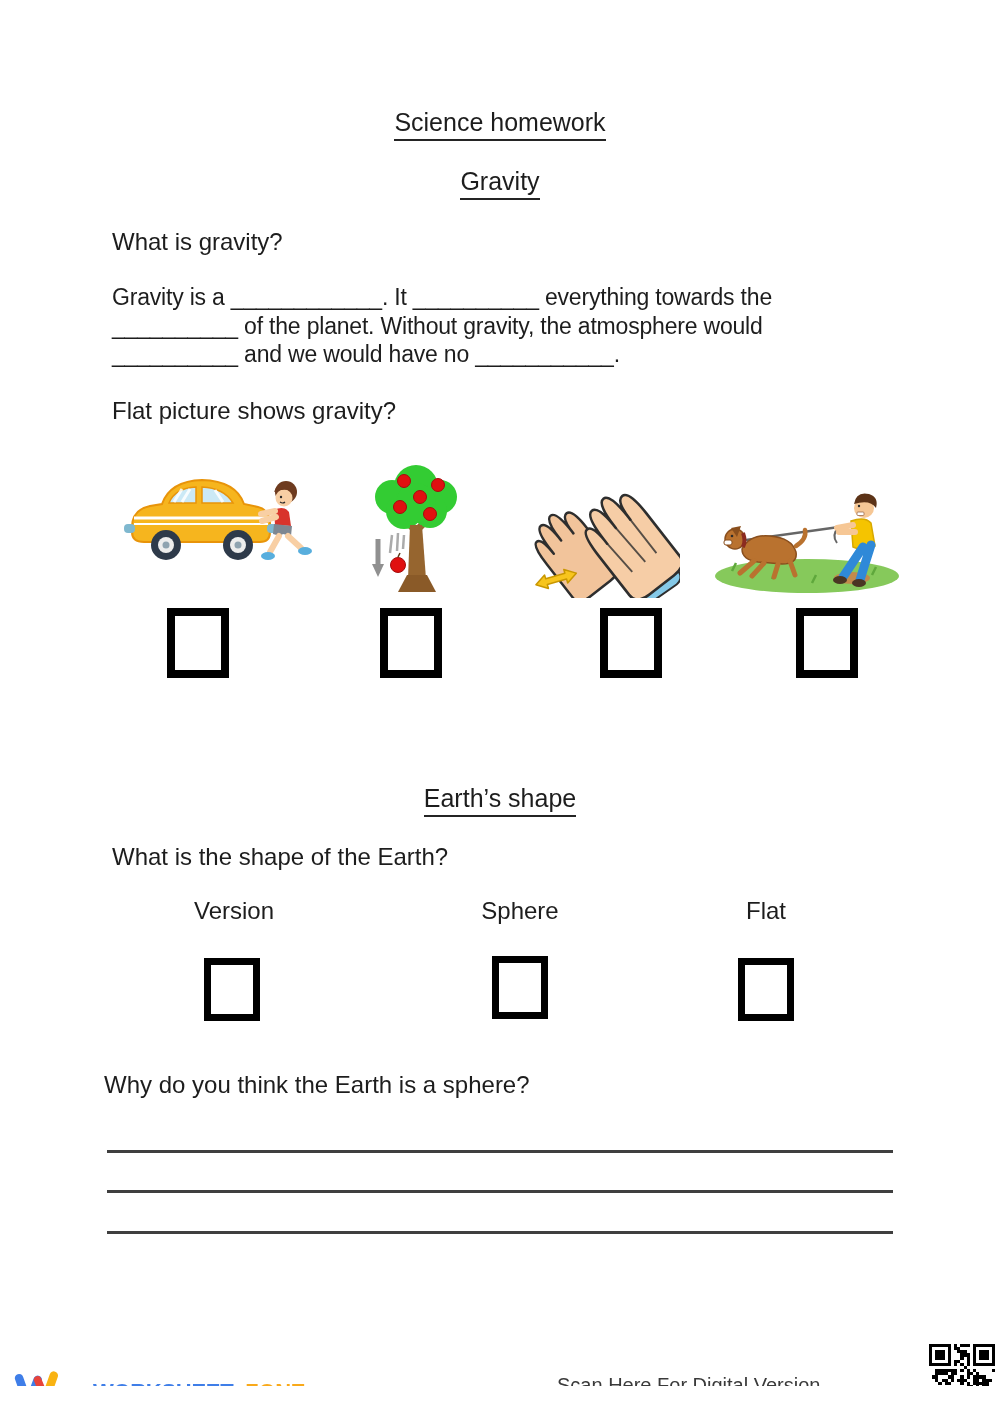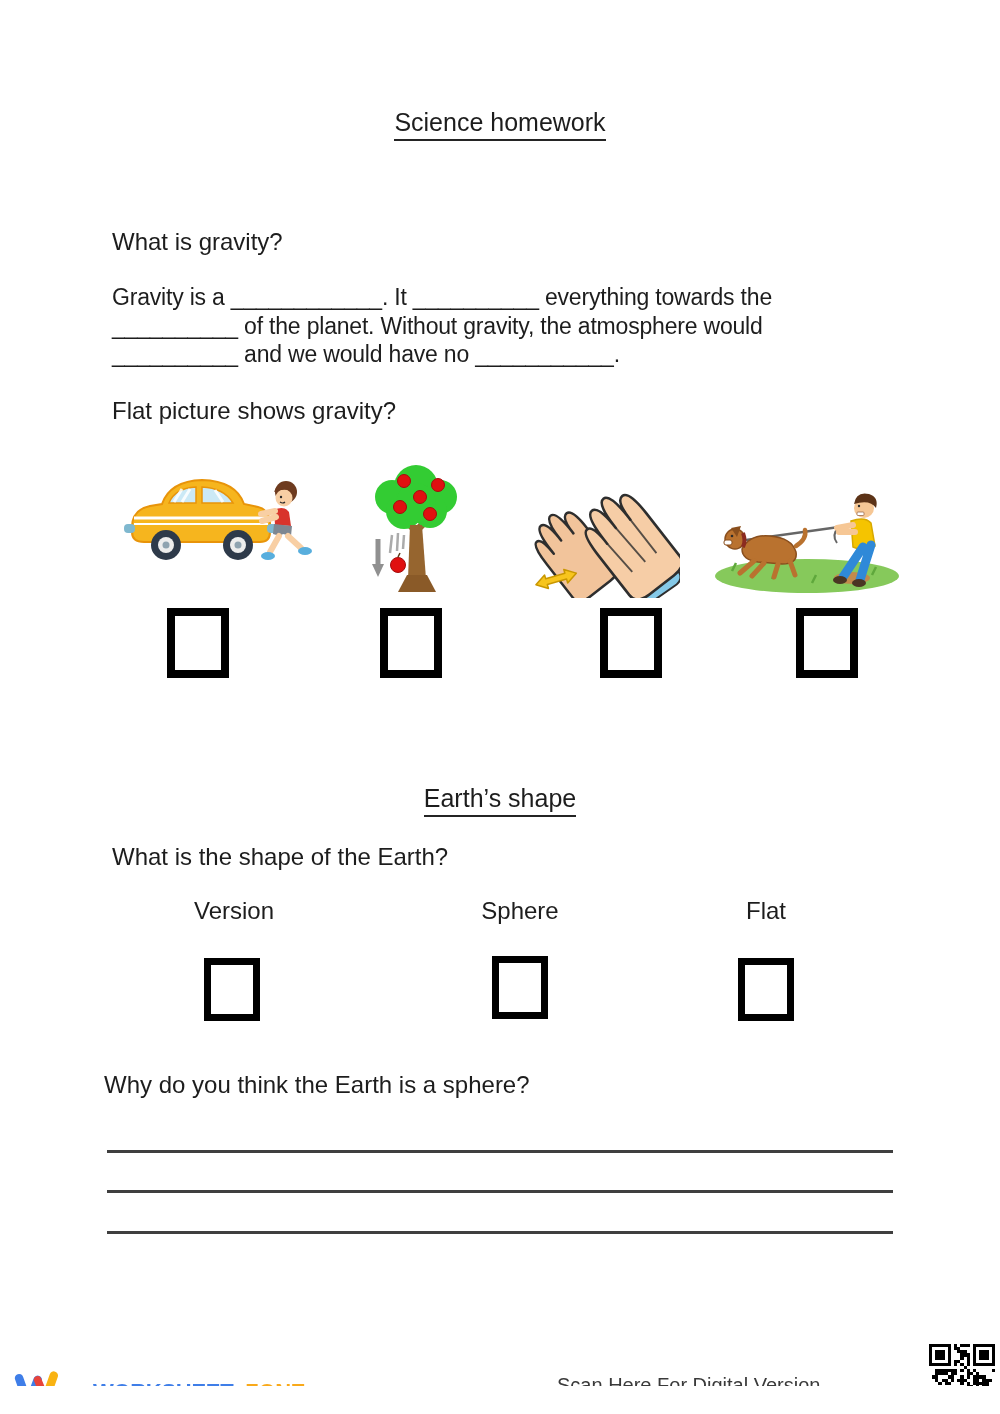--- a/index.html
+++ b/index.html
@@ -25,20 +25,23 @@
   .brand .w2{color:#F9A91A;margin-left:12px;}
   .scan-label{position:absolute;left:557px;top:1374px;font-size:20px;color:#3a3a3a;white-space:nowrap;text-align:center;}
 </style>
 </head>
 <body>
 
 <div class="page">
 
   <div class="center-row" style="top:108px">
     <span class="heading underlined">Science homework</span>
+  </div>
+  <div class="center-row" style="top:167px">
+    <span class="heading underlined">Gravity</span>
   </div>
 
   <div class="qtext" style="left:112px;top:228px">What is gravity?</div>
 
   <div class="para" style="left:112px;top:283px">
     <div>Gravity is a ____________. It __________ everything towards the</div>
     <div>__________ of the planet. Without gravity, the atmosphere would</div>
     <div>__________ and we would have no ___________.</div>
   </div>
 

